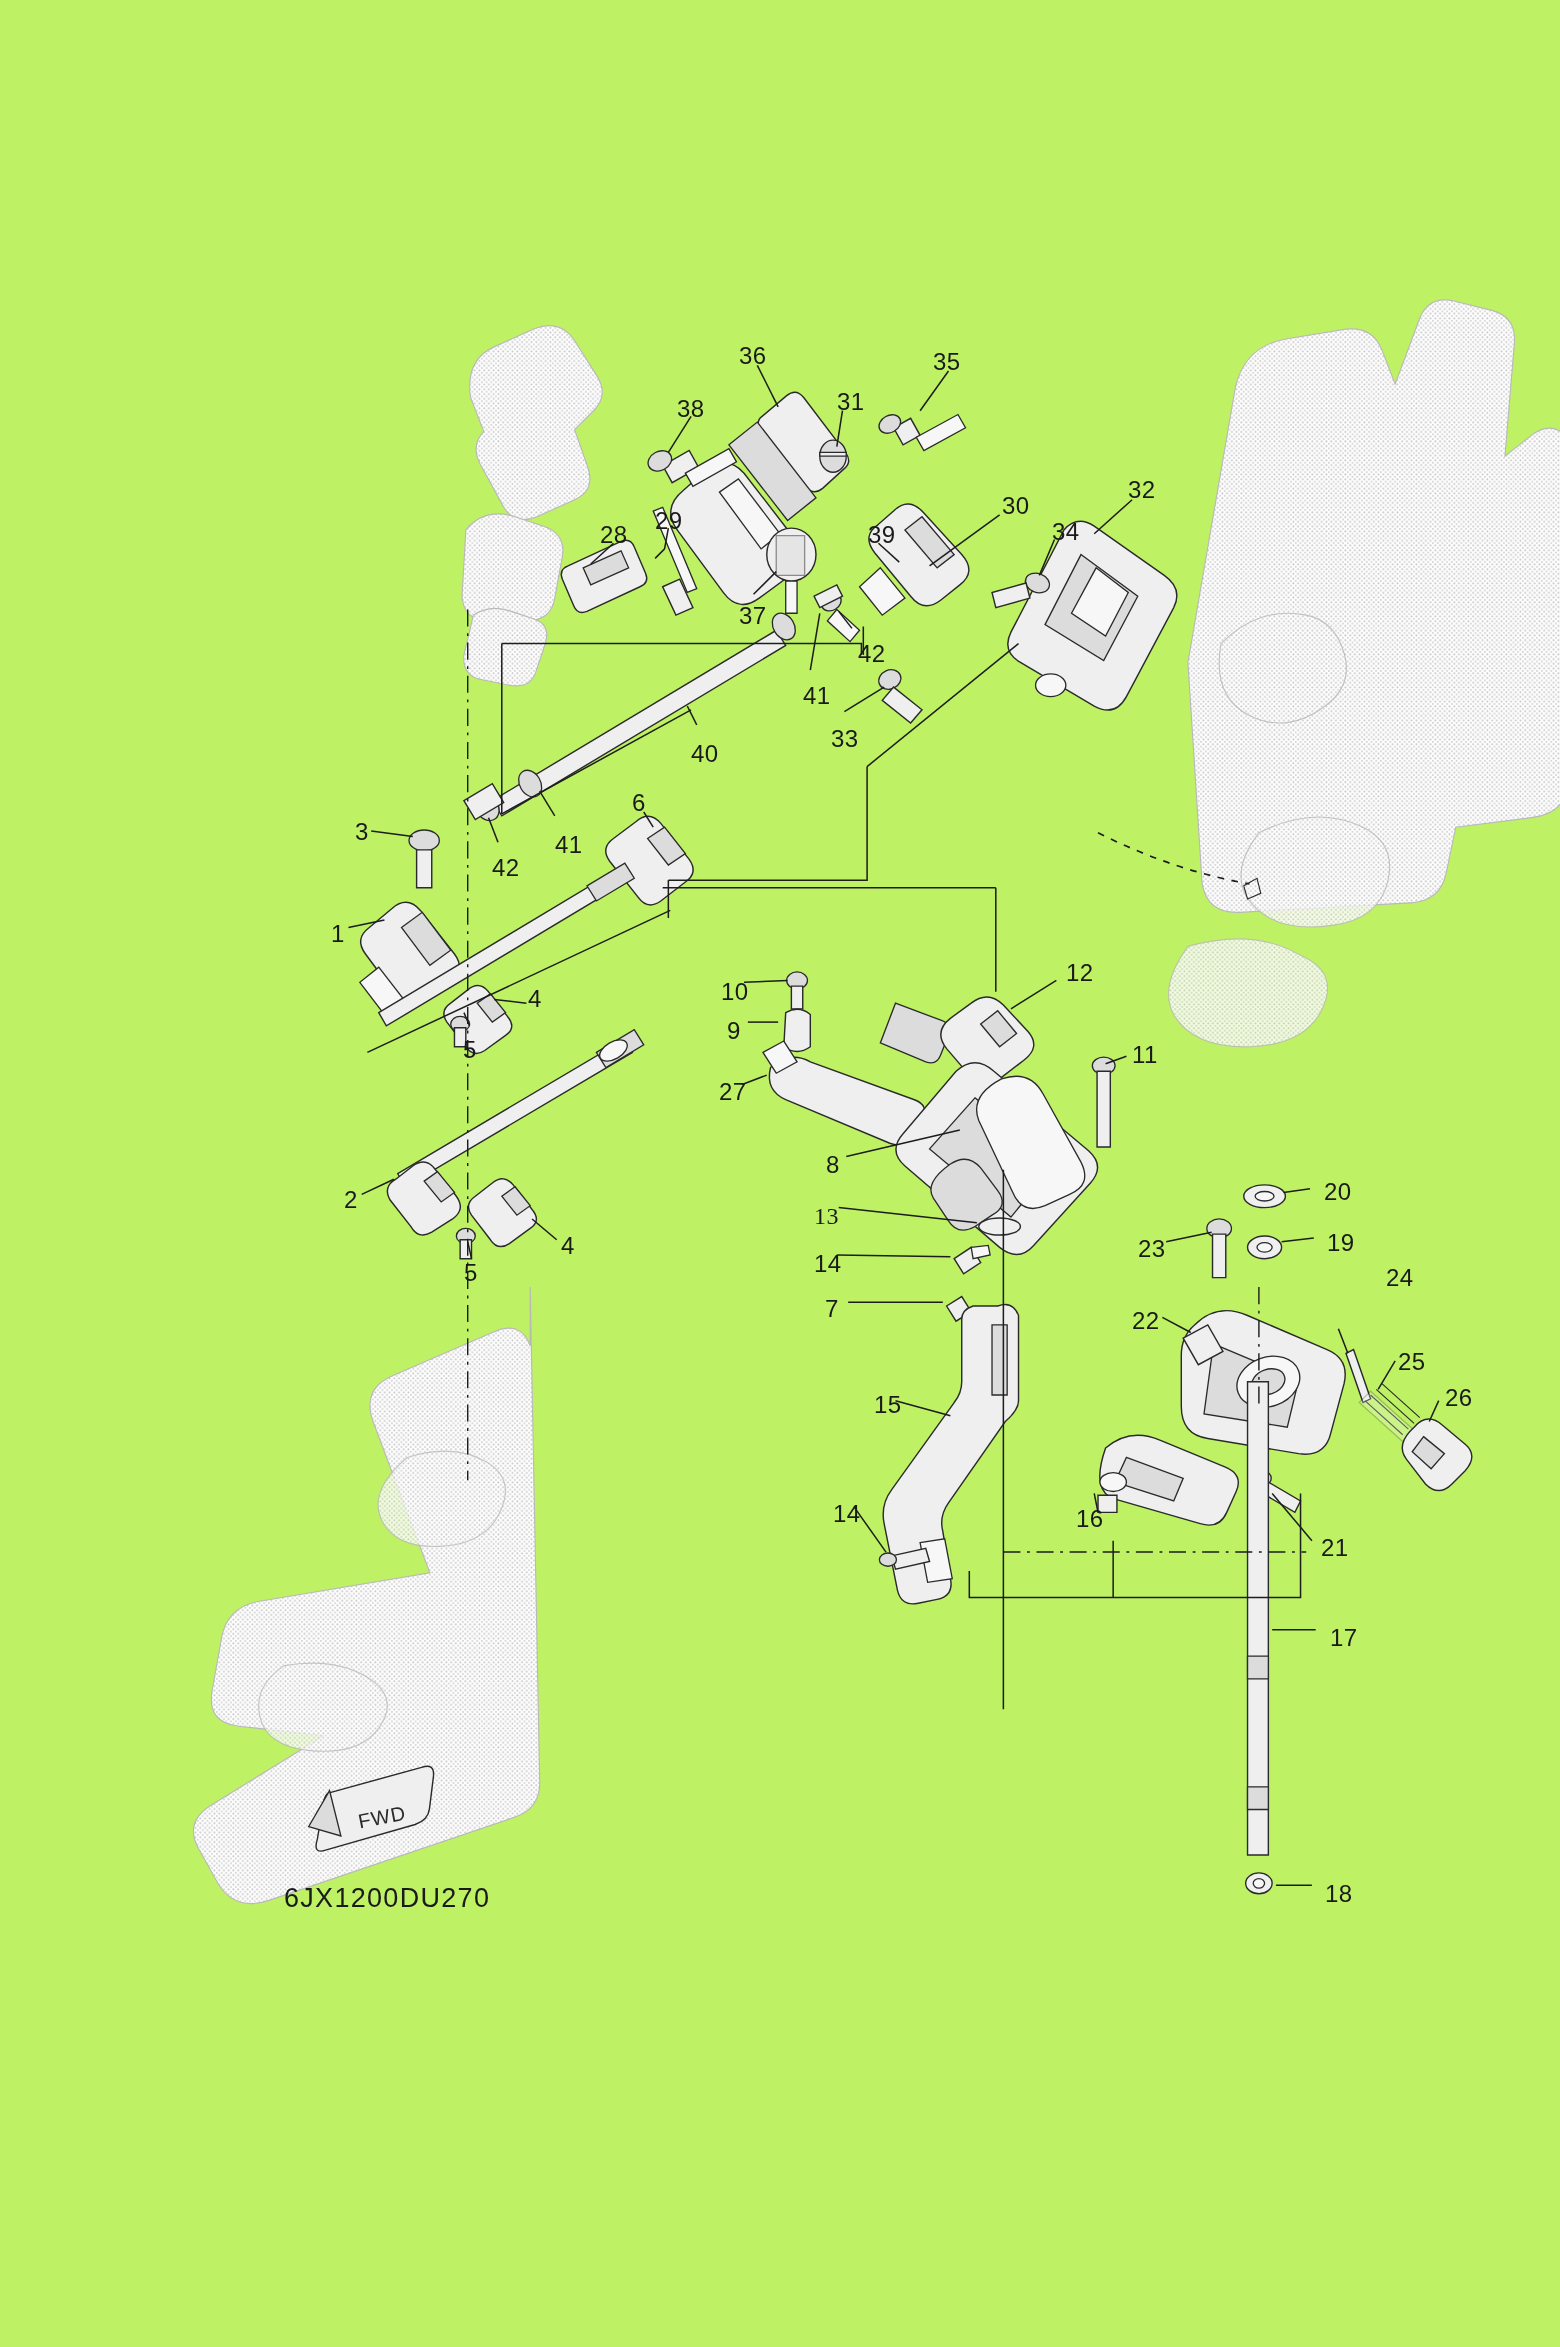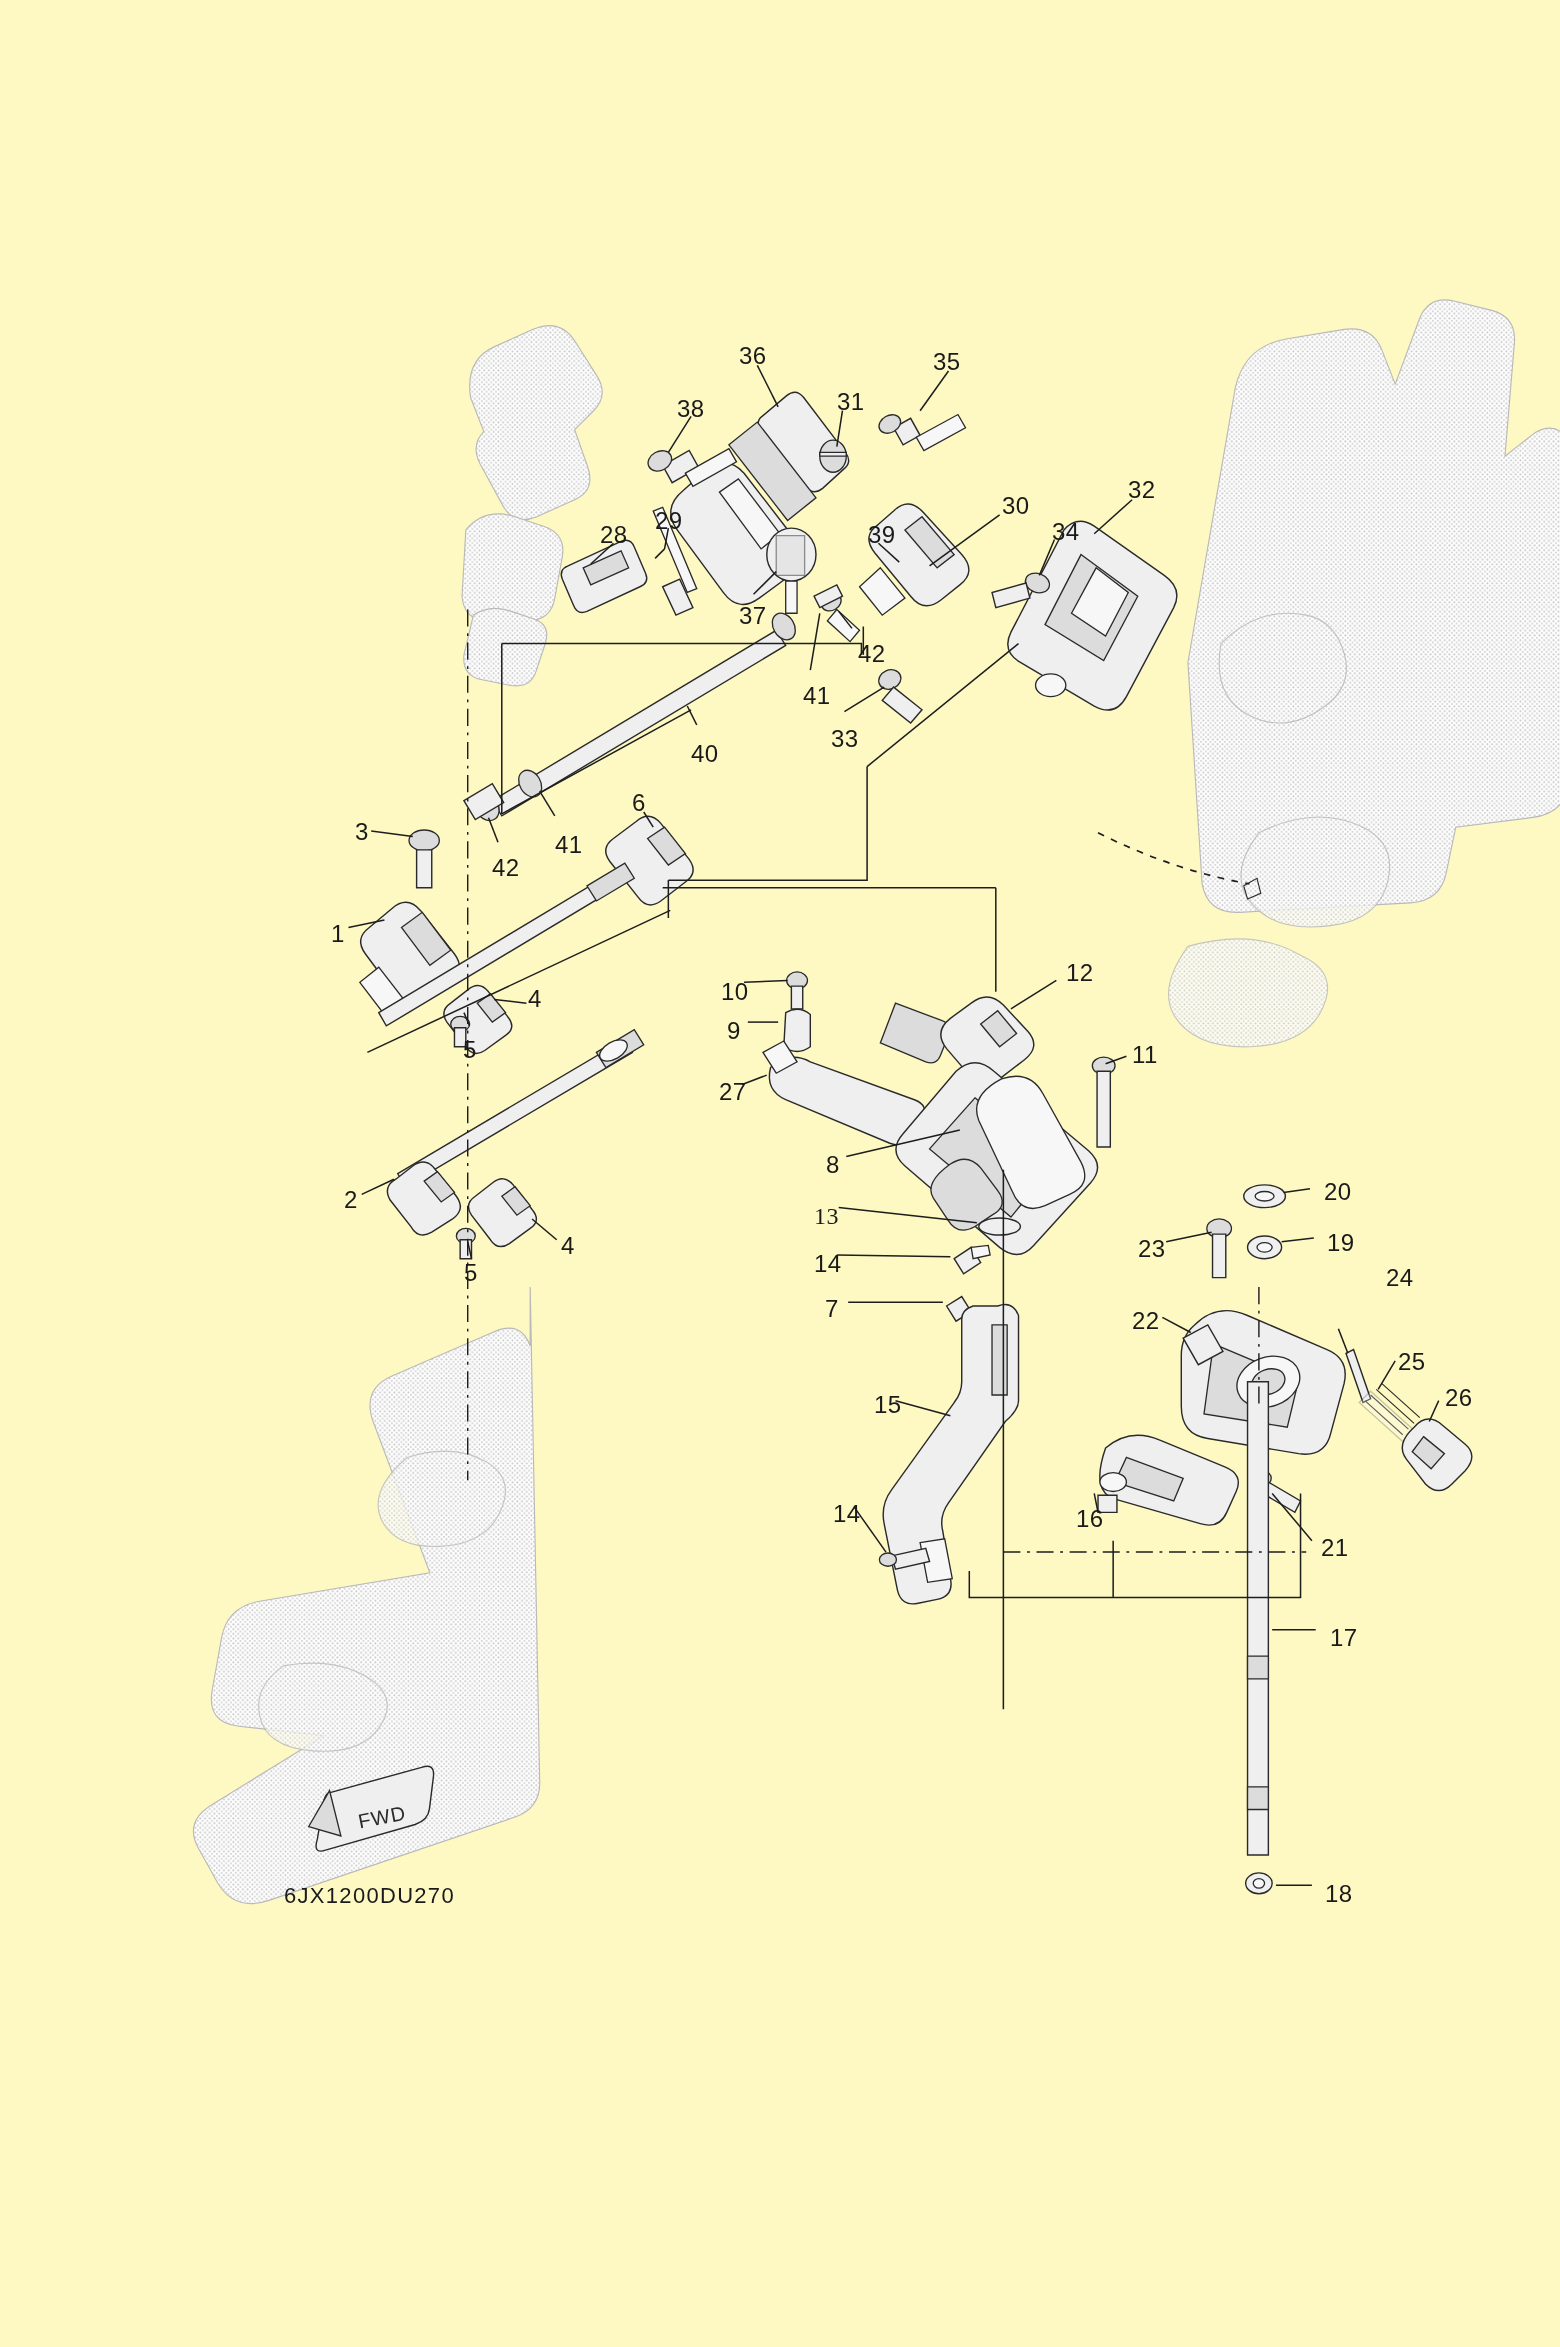--- a/index.html
+++ b/index.html
@@ -10,36 +10,36 @@
   body {
     width: 1561px;
     height: 2348px;
     font-family: "Liberation Sans", sans-serif;
     overflow: hidden;
   }
   #diagram-root {
     position: relative;
     width: 1561px;
     height: 2348px;
-    background: #fef9c3;
+    background: #bef264;
   }
   .callout {
     position: absolute;
     font-family: "Liberation Sans", sans-serif;
     font-size: 24px;
     color: #1a1a1a;
     letter-spacing: 0.5px;
     line-height: 1;
     white-space: nowrap;
     user-select: none;
   }
   .diagram-code {
     position: absolute;
     font-family: "Liberation Sans", sans-serif;
-    font-size: 22px;
+    font-size: 27px;
     letter-spacing: 1.3px;
     color: #1a1a1a;
     white-space: nowrap;
   }
   .fwd-label {
     position: absolute;
     font-family: "Liberation Sans", sans-serif;
     font-size: 20px;
     letter-spacing: 0.9px;
     color: #2a2a2a;

